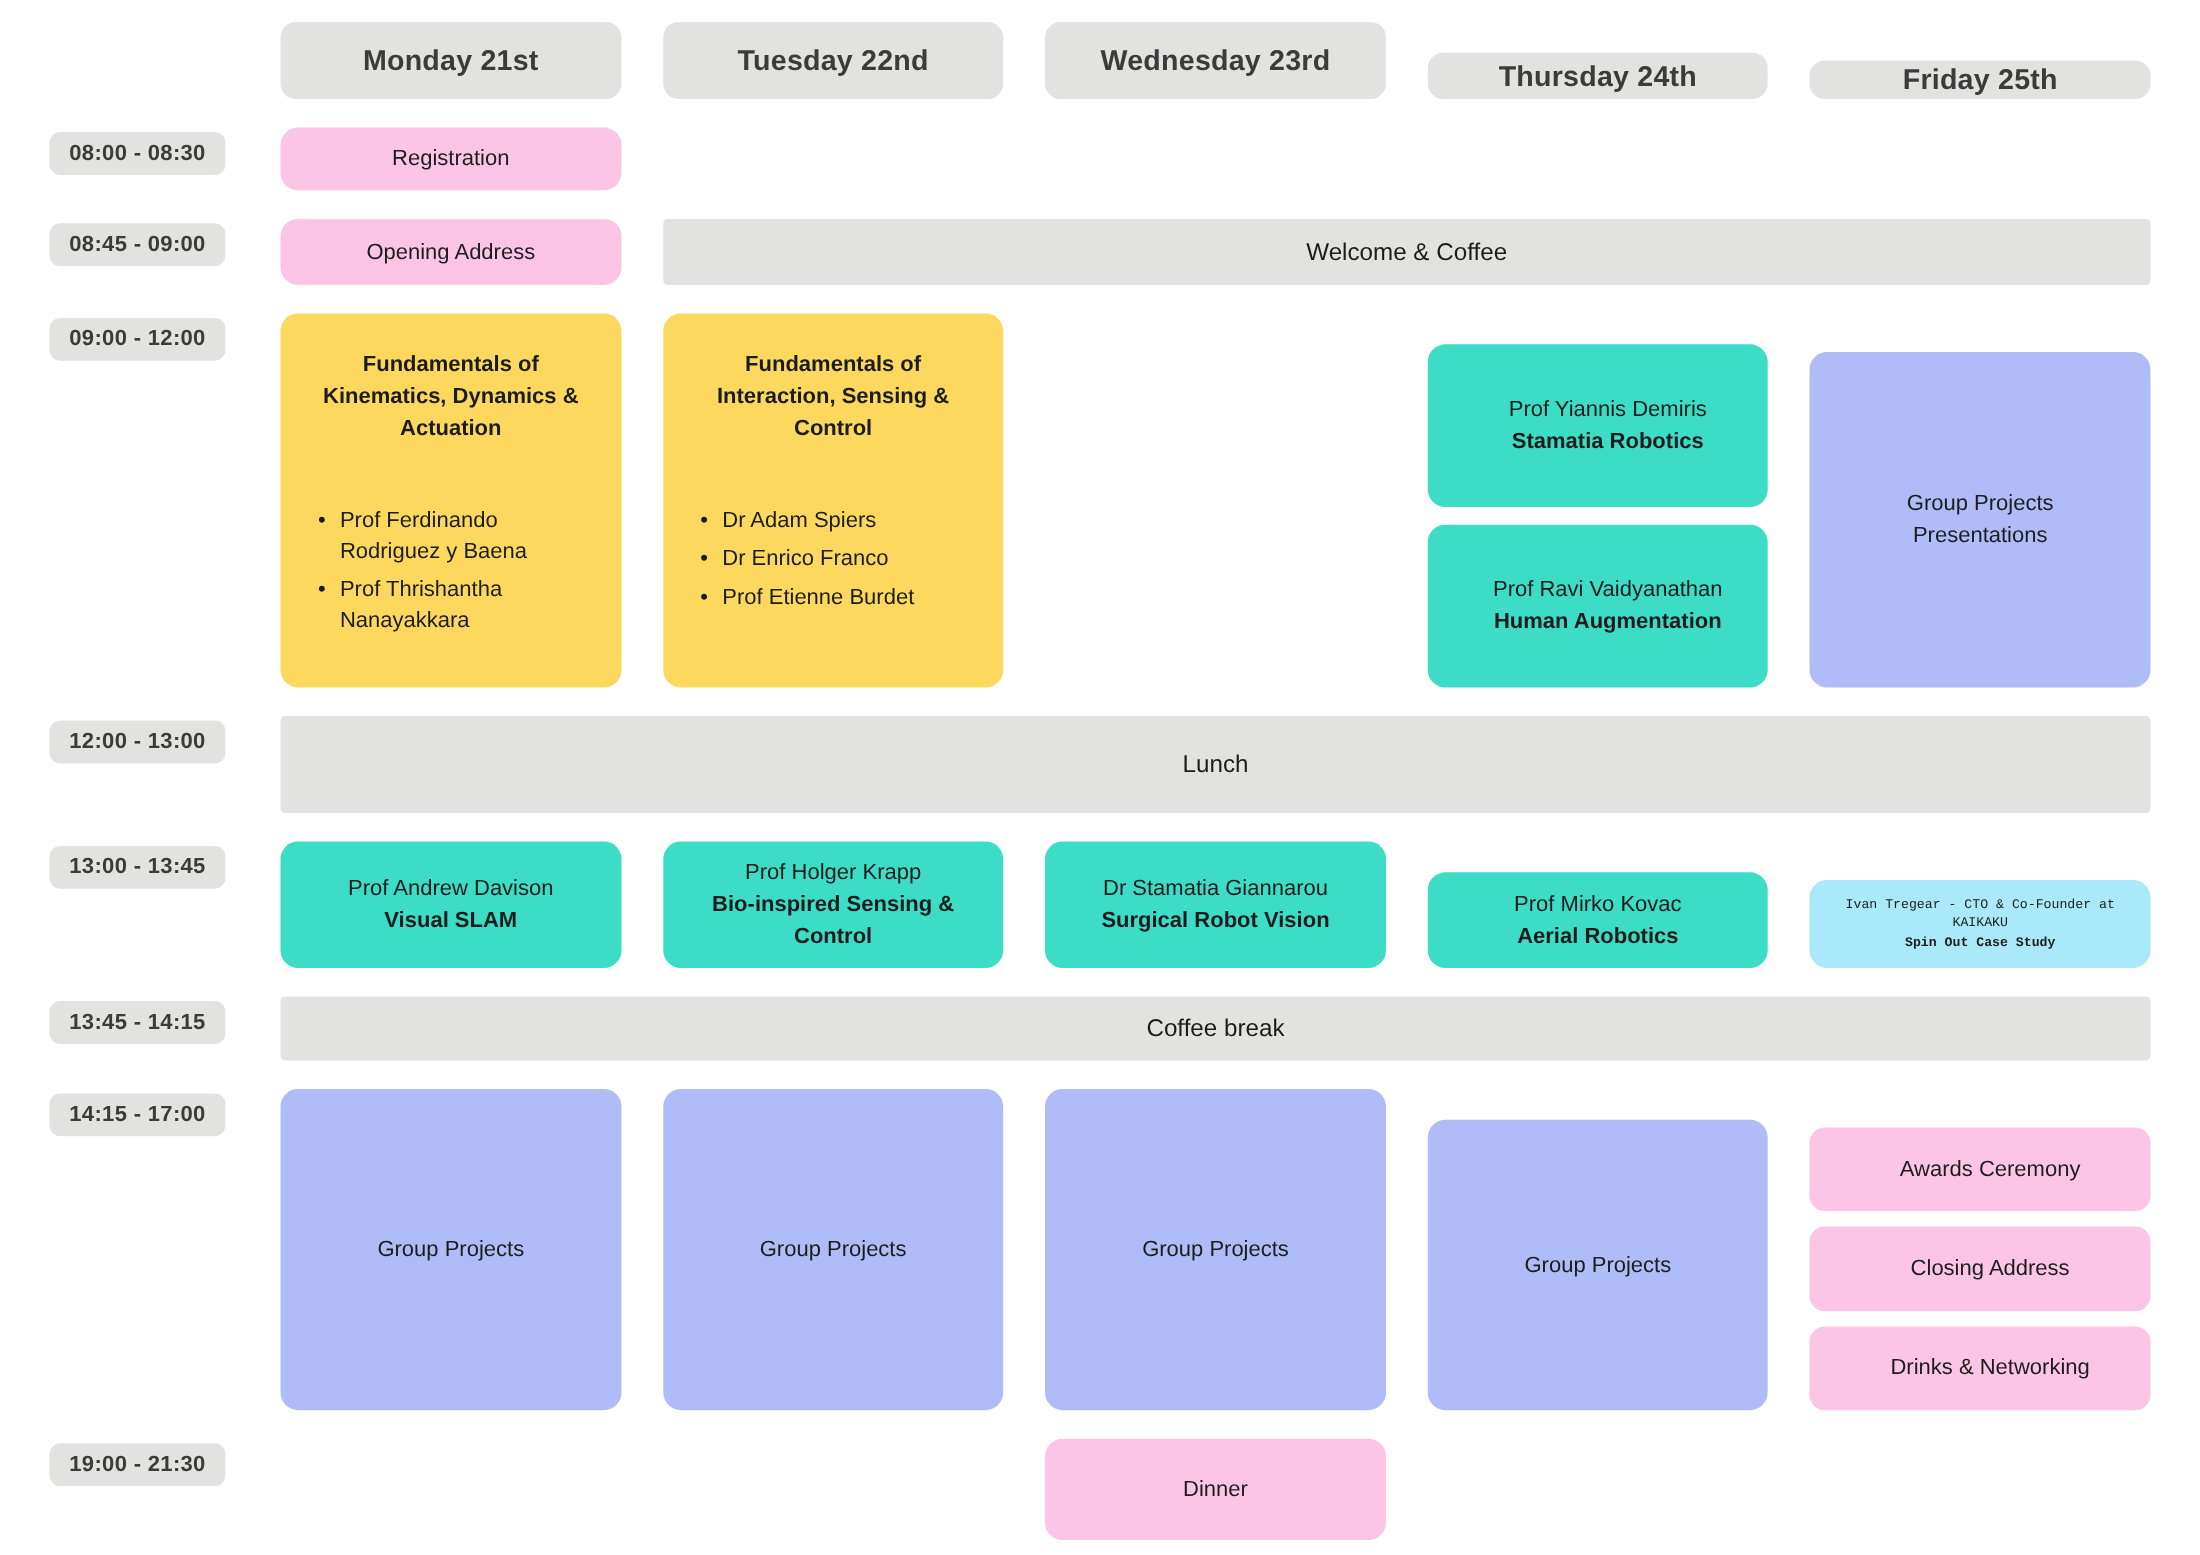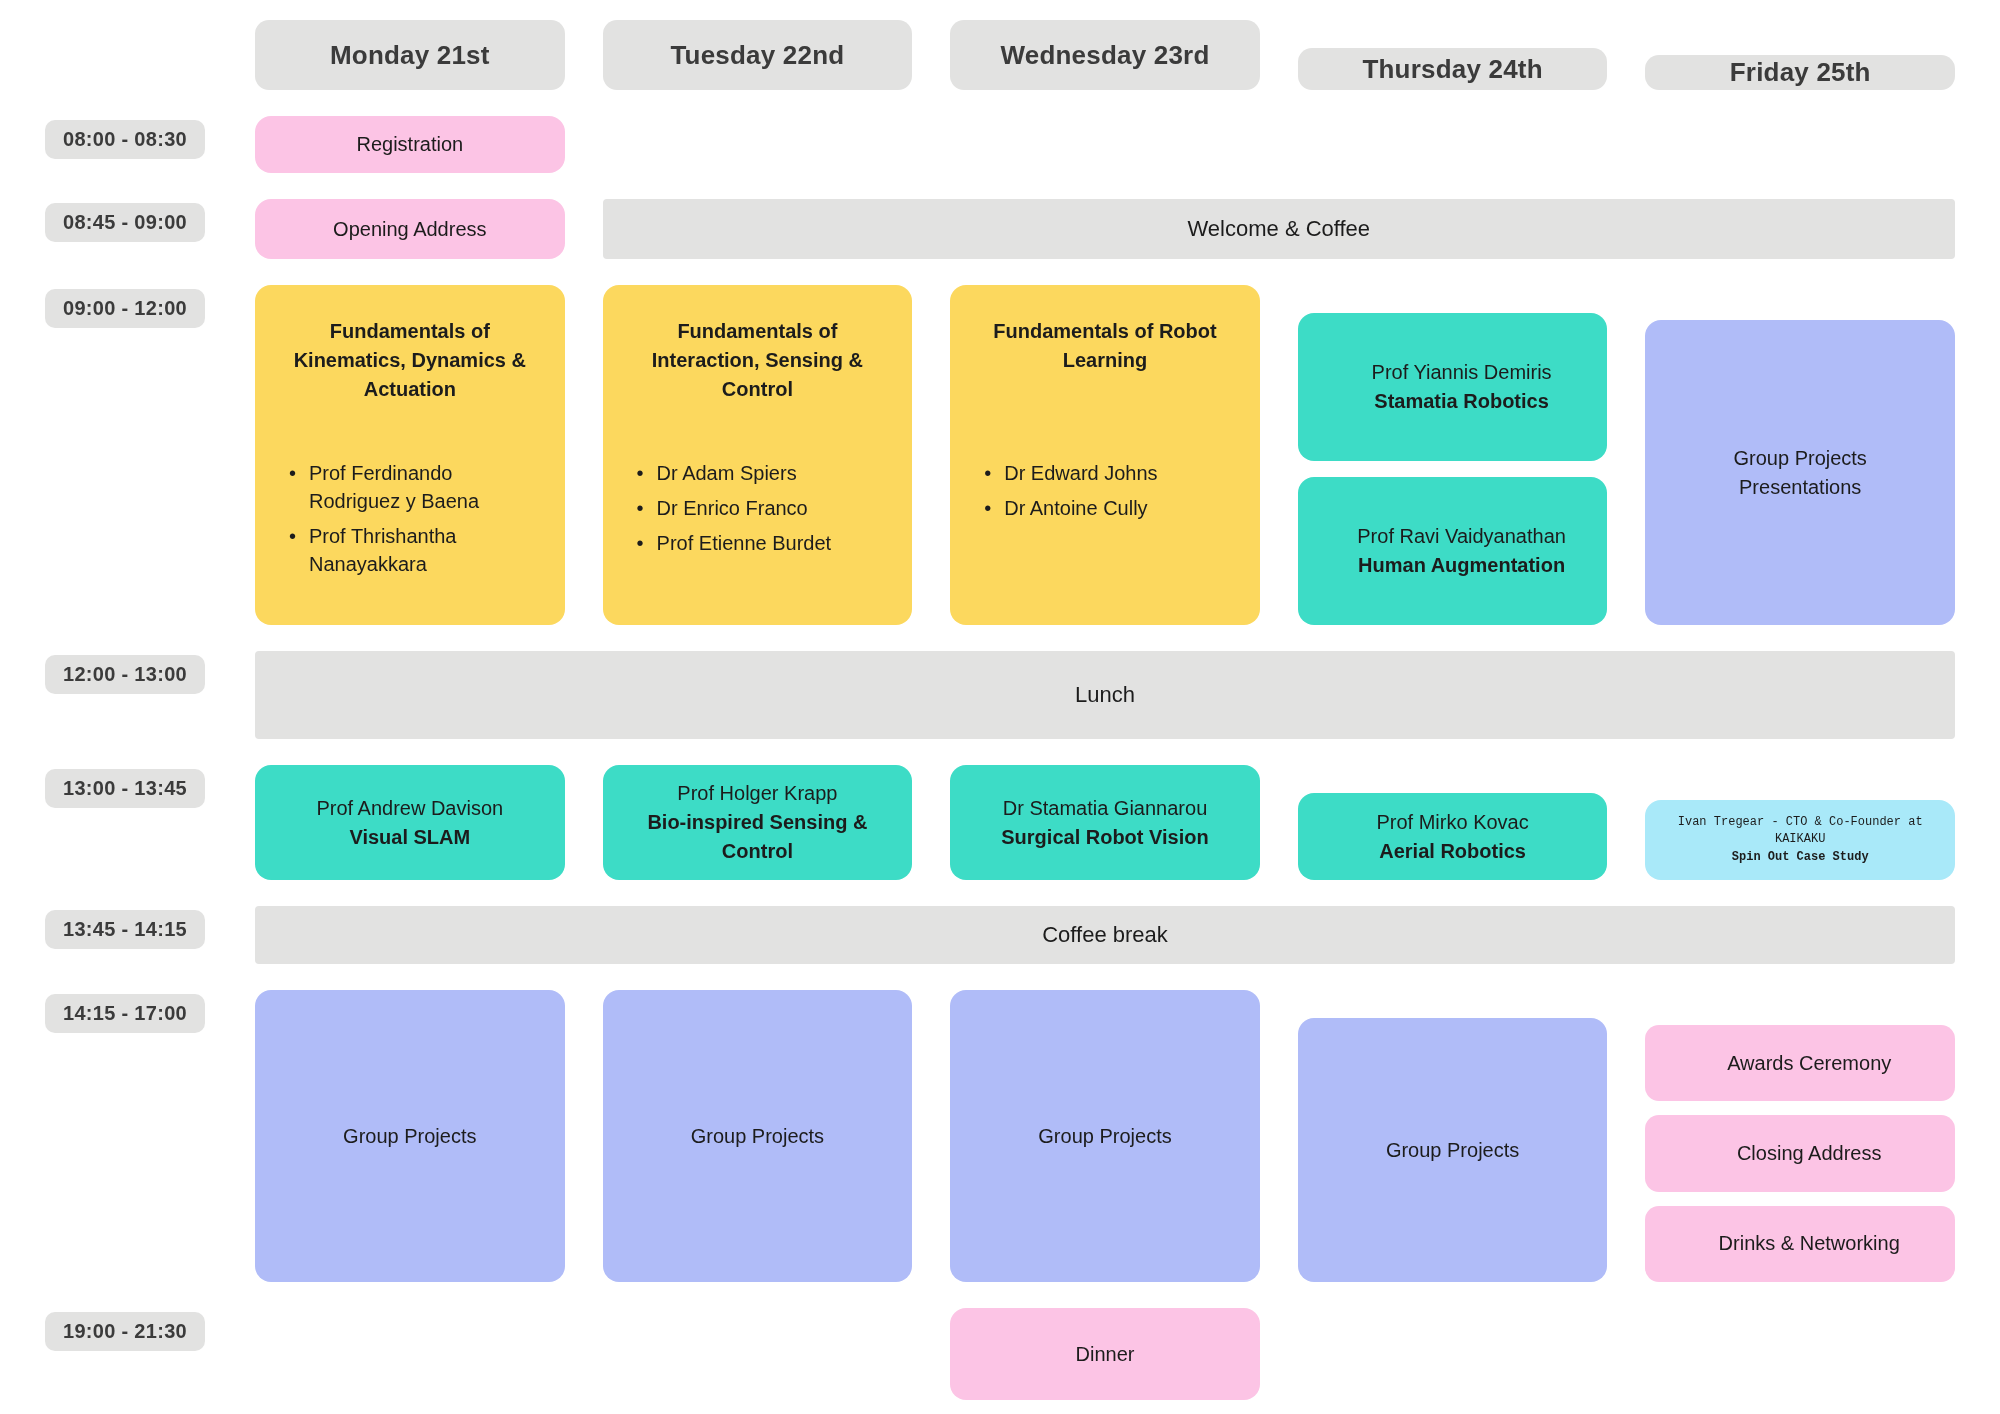--- a/index.html
+++ b/index.html
@@ -162,27 +162,20 @@
     </ul>
   </div>
   <div class="block yellow c3 r4">
     <div class="lec-title">Fundamentals of Interaction, Sensing &amp; Control</div>
     <ul class="lec-list">
       <li>Dr Adam Spiers</li>
       <li>Dr Enrico Franco</li>
       <li>Prof Etienne Burdet</li>
     </ul>
   </div>
-  <div class="block yellow c4 r4">
-    <div class="lec-title">Fundamentals of Robot Learning</div>
-    <ul class="lec-list">
-      <li>Dr Edward Johns</li>
-      <li>Dr Antoine Cully</li>
-    </ul>
-  </div>
   <div class="stack c5 r4">
     <div class="block teal">
       <div>Prof Yiannis Demiris</div>
       <div class="talk-topic">Stamatia Robotics</div>
     </div>
     <div class="block teal">
       <div>Prof Ravi Vaidyanathan</div>
       <div class="talk-topic">Human Augmentation</div>
     </div>
   </div>

